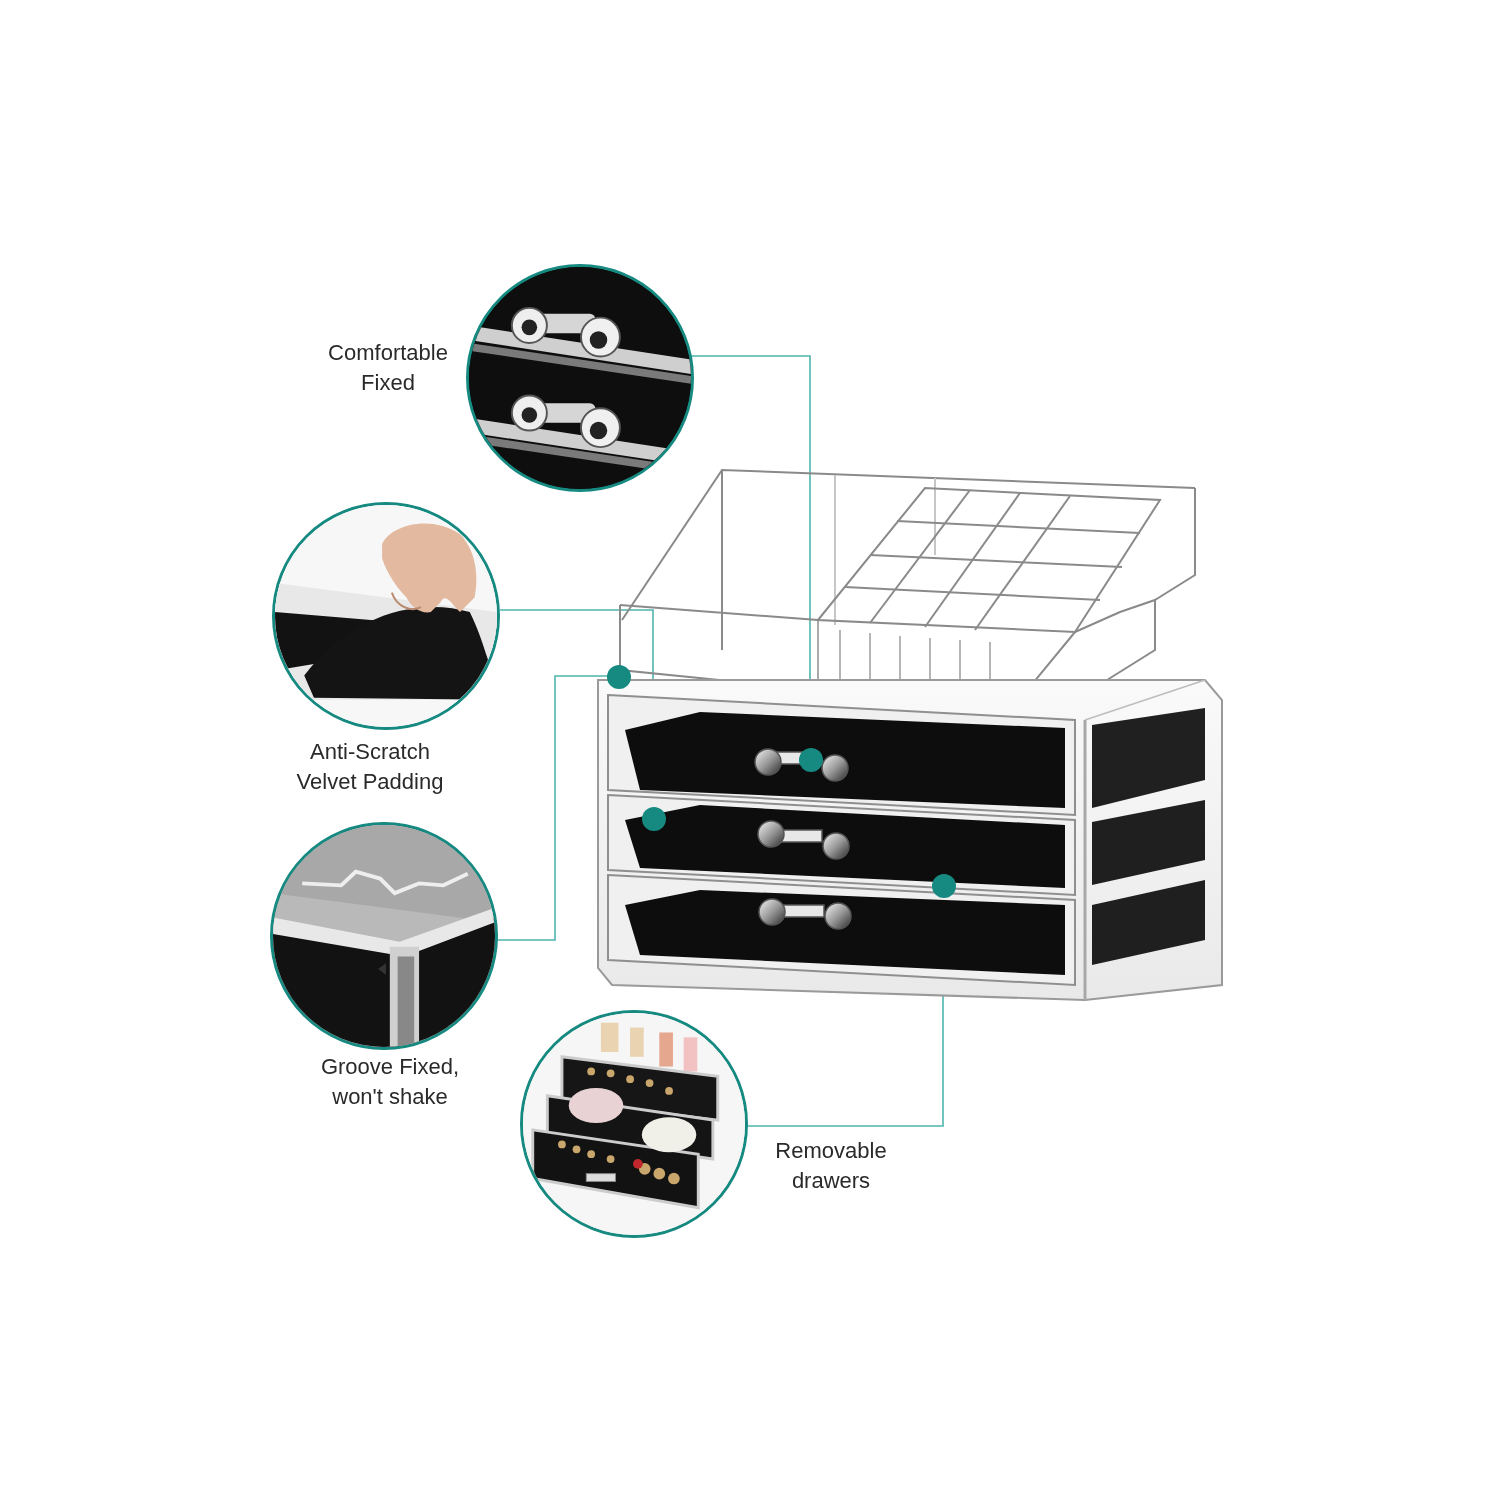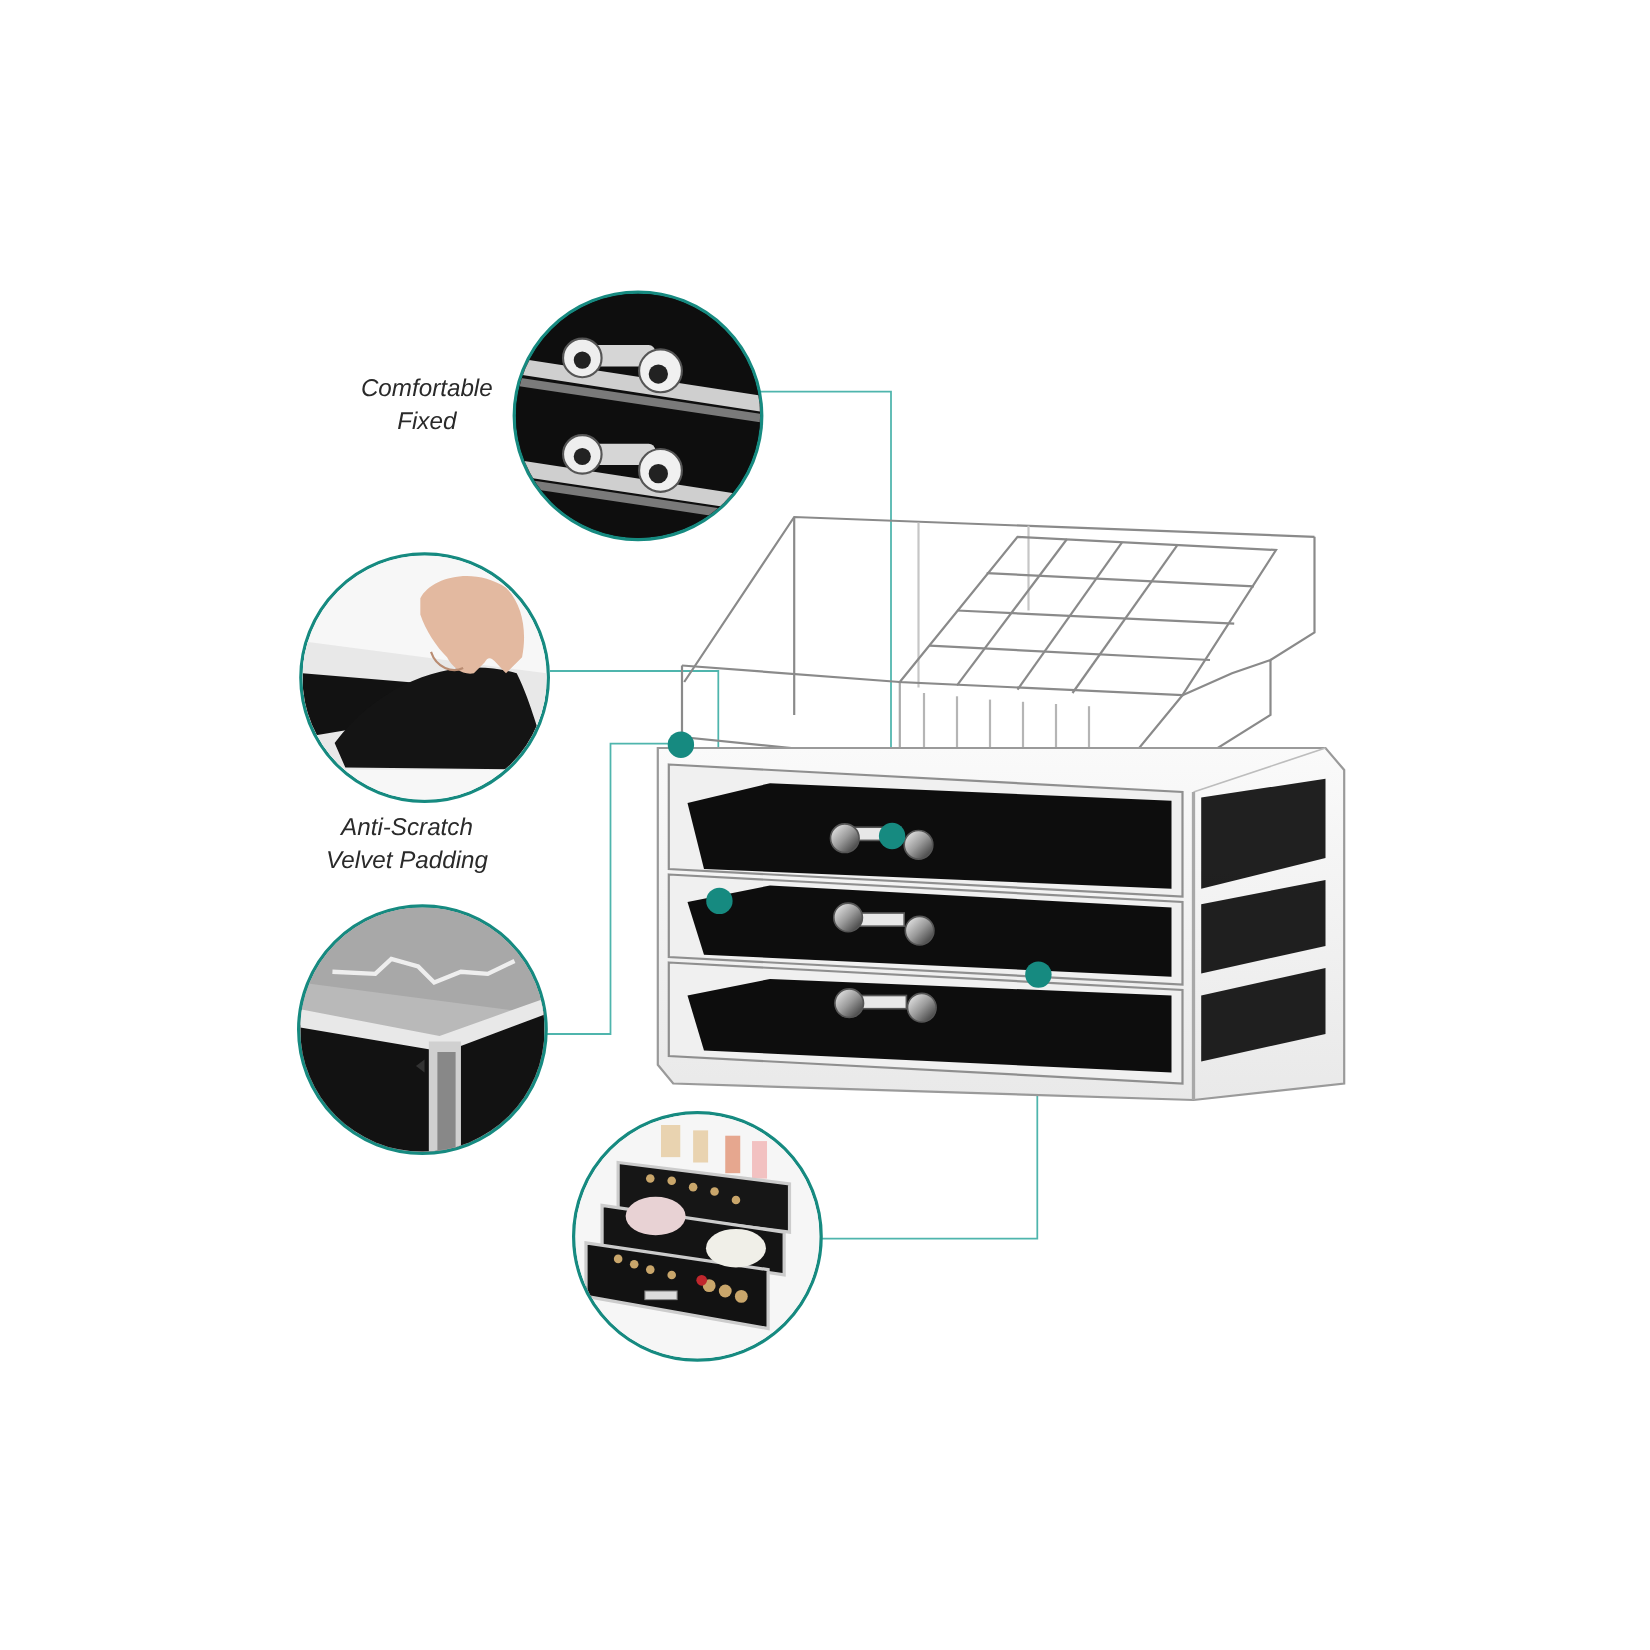--- a/index.html
+++ b/index.html
@@ -1,20 +1,20 @@
 <!DOCTYPE html>
 <html><head>
 <meta charset="utf-8">
 <style>
   html, body { margin: 0; padding: 0; background: #ffffff; }
   body { width: 1500px; height: 1500px; position: relative; overflow: hidden; font-family: "Liberation Sans", sans-serif; }
   .canvas { position: absolute; inset: 0; }
   .label {
     position: absolute; color: #2a2a2a; font-size: 22px; line-height: 30px;
-    text-align: center; white-space: nowrap; font-style: italic;
+    text-align: center; white-space: nowrap;
   }
   .label span { display: block; }
   .callout-circle {
     position: absolute; border-radius: 50%; overflow: hidden;
     border: 3px solid #168a80; box-sizing: border-box; background: #111;
   }
   .callout-circle svg { width: 100%; height: 100%; display: block; }
   svg.overlay { position: absolute; left: 0; top: 0; }
 </style>
 </head>
@@ -178,20 +178,24 @@
     <svg viewBox="0 0 228 228">
       <rect width="228" height="228" fill="#b9b9b9"></rect>
       <path d="M0,0 L228,0 L228,100 L0,70 Z" fill="#a8a8a8"></path>
       <path d="M30,60 L70,62 L85,48 L110,55 L125,70 L150,60 L175,62 L200,50" stroke="#eee" stroke-width="4" fill="none"></path>
       <path d="M0,110 L130,130 L228,95 L228,228 L0,228 Z" fill="#121212"></path>
       <path d="M0,95 L130,120 L228,85 L228,100 L135,135 L0,112 Z" fill="#e8e8e8"></path>
       <path d="M120,125 L150,125 L150,228 L120,228 Z" fill="#d0d0d0"></path>
       <path d="M128,135 L145,135 L145,228 L128,228 Z" fill="#888"></path>
       <path d="M108,148 L116,142 L116,154 Z" fill="#333"></path>
     </svg>
+  </div>
+  <div class="label" style="left:296px;top:1052px;width:188px;">
+    <span>Groove Fixed,</span>
+    <span>won't shake</span>
   </div>
 
   <div class="callout-circle" style="left:520px;top:1010px;width:228px;height:228px;background:#f6f6f6;">
     <svg viewBox="0 0 228 228">
       <rect width="228" height="228" fill="#f6f6f6"></rect>
       <g fill="#e9d3b0">
           <rect x="80" y="10" width="18" height="30"></rect>
           <rect x="110" y="15" width="14" height="30"></rect>
           <rect x="140" y="20" width="14" height="35" fill="#e6a78f"></rect>
           <rect x="165" y="25" width="14" height="35" fill="#f2c1c1"></rect>
@@ -212,14 +216,18 @@
           <circle cx="70" cy="145" r="4"></circle>
           <circle cx="90" cy="150" r="4"></circle>
           <circle cx="140" cy="165" r="6"></circle>
           <circle cx="155" cy="170" r="6"></circle>
           <circle cx="125" cy="160" r="6"></circle>
       </g>
       <circle cx="118" cy="155" r="5" fill="#c0272d"></circle>
       <rect x="65" y="165" width="30" height="8" fill="#ddd" stroke="#888"></rect>
     </svg>
   </div>
+  <div class="label" style="left:748px;top:1136px;width:166px;">
+    <span>Removable</span>
+    <span>drawers</span>
+  </div>
 
 </div>
 
 </body></html>

